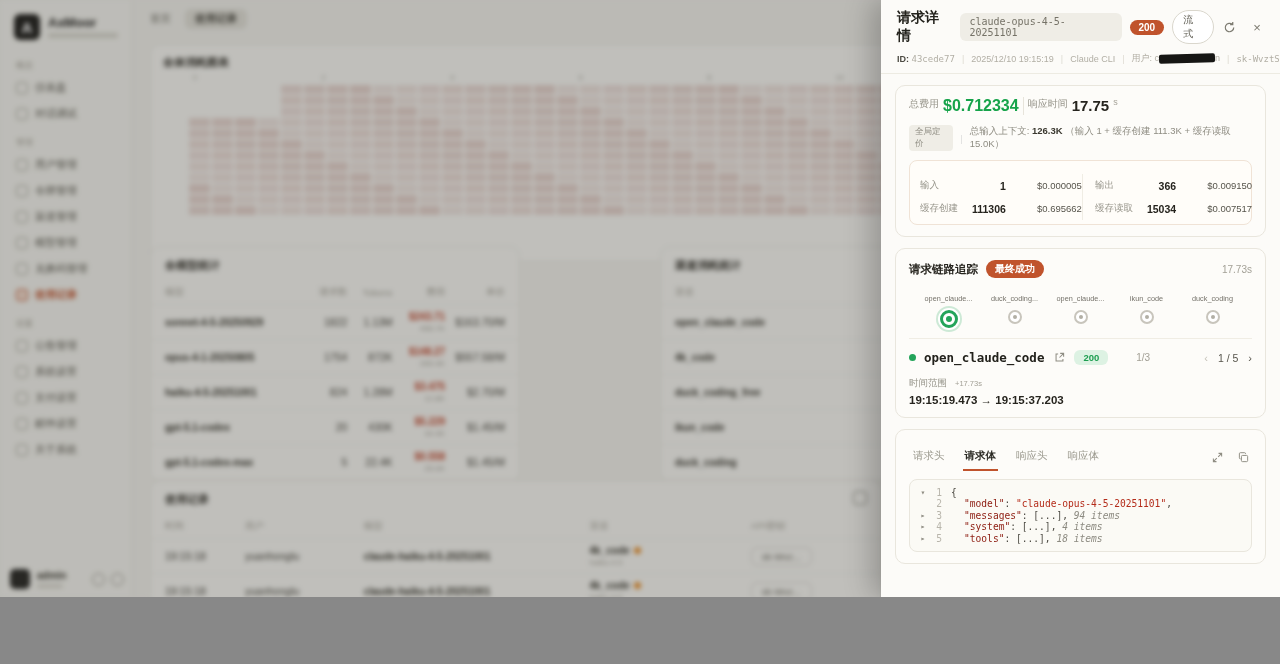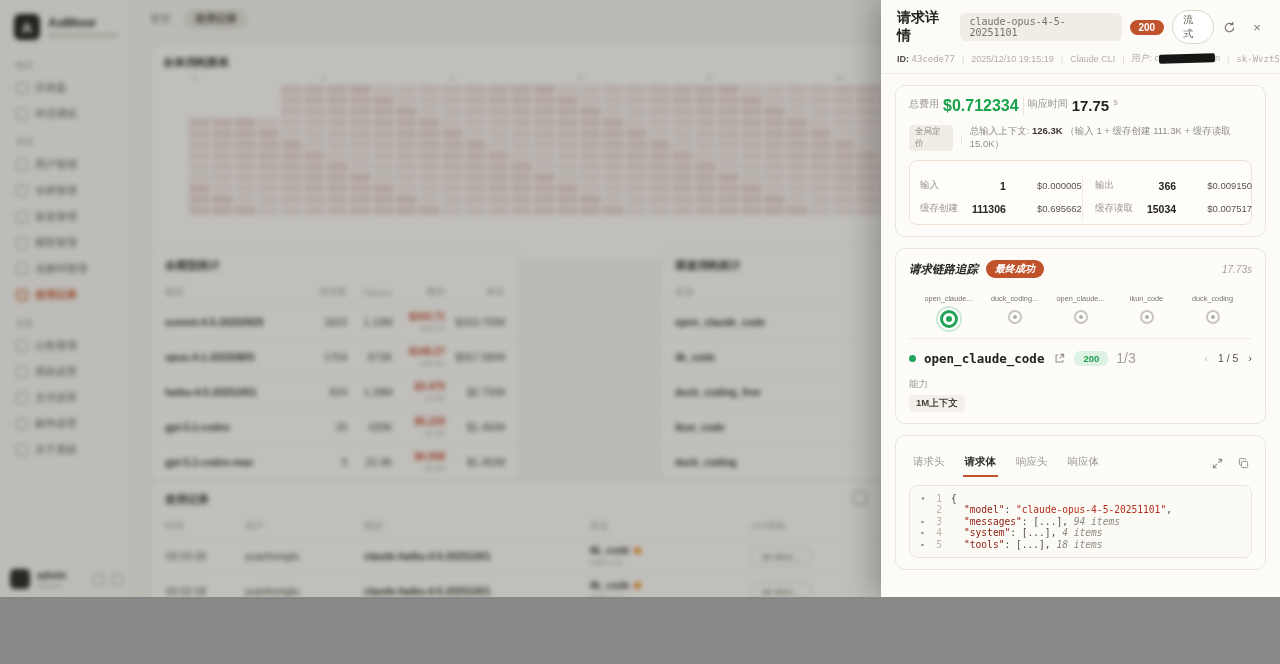--- a/index.html
+++ b/index.html
@@ -78,35 +78,35 @@
   .tier-name{color:#c0532c;font-weight:bold;font-size:10.5px;}
   .tier-range{font-size:9.5px;color:#8f8d83;}
   .badge-cur{background:#c0532c;color:#fff;border-radius:999px;padding:1px 7px;font-size:8.5px;font-weight:bold;}
   .tier-rates{margin-left:auto;font-size:8.4px;color:#b2afa5;white-space:pre;}
   .tier-grid{display:grid;grid-template-columns:1fr 1fr;margin-top:5px;}
   .tier-cell{display:grid;grid-template-columns:52px 1fr 66px;align-items:center;padding:5px 0;font-size:9.5px;}
   .tier-cell.rt{border-left:1px solid #f0ede4;padding-left:12px;}
   .tier-lab{color:#96948a;}
   .tier-val{text-align:right;font-weight:bold;color:#26241e;font-size:10.5px;padding-right:10px;}
   .tier-cost{text-align:right;color:#56544b;font-size:9.5px;}
-  .trace-head{display:flex;align-items:center;gap:8px;font-style:italic;}
+  .trace-head{display:flex;align-items:center;gap:8px;}
   .trace-title{font-size:11.5px;font-weight:bold;color:#26241e;}
   .trace-dur{margin-left:auto;font-size:10px;color:#a3a096;}
   .timeline{display:flex;justify-content:center;gap:14px;margin:16px 0 10px;}
   .tl-item{width:52px;display:flex;flex-direction:column;align-items:center;}
   .tl-label{font-size:7.3px;color:#75726a;margin-bottom:7px;white-space:nowrap;}
   .tl-ring{width:10px;height:10px;border:2px solid #c8c5bc;border-radius:50%;background:#fff;display:flex;align-items:center;justify-content:center;}
   .tl-dot{width:4px;height:4px;border-radius:50%;background:#b2afa5;}
   .tl-ring.act{width:12px;height:12px;border:3px solid #23a45a;box-shadow:0 0 0 2px #fff,0 0 0 4px #cde9d6;}
   .tl-ring.act .tl-dot{width:6px;height:6px;background:#23a45a;}
   .sel-row{display:flex;align-items:center;gap:8px;border-top:1px solid #f0ede4;padding-top:11px;margin-top:4px;}
   .gdot{width:7px;height:7px;border-radius:50%;background:#23a45a;}
   .sel-name{font-size:12.5px;font-weight:bold;color:#23221c;}
   .badge-green{background:#ddf2e3;color:#1d9e50;border-radius:6px;padding:2px 9px;font-size:9.5px;font-weight:bold;}
-  .sel-try{font-size:14px;color:#a3a096;}
+  .sel-try{font-size:10px;color:#a3a096;margin-left:20px;}
   .pager{margin-left:auto;display:flex;align-items:center;gap:10px;font-size:10.5px;color:#56544b;}
   .pg-ch{font-size:11px;color:#c6c3ba;}
   .pg-ch.nx{color:#56544b;}
   .det-grid{display:grid;grid-template-columns:1.18fr 1fr;margin-top:12px;row-gap:11px;}
   .det-lab{font-size:9.5px;color:#96948a;display:flex;align-items:baseline;gap:8px;}
   .det-delta{font-size:7.5px;color:#a3a096;}
   .det-val{margin-top:4px;font-size:11.5px;font-weight:bold;color:#26241e;}
   .key-line{display:flex;align-items:center;gap:8px;}
   .key-masked{font-size:9px;color:#b2afa5;}
   .cap-chip{display:inline-block;margin-top:4px;background:#f2f0e9;border-radius:4px;padding:2px 7px;font-size:9.5px;font-weight:bold;color:#45433b;}
@@ -1120,22 +1120,25 @@
         <span class="badge-green">200</span>
         <span class="sel-try">1/3</span>
         <span class="pager">
           <span class="pg-ch">‹</span>
           <span>1 / 5</span>
           <span class="pg-ch nx">›</span>
         </span>
       </div>
       <div class="det-grid">
         <div>
-          <div class="det-lab">能力</div>
-          <span class="cap-chip">1M上下文</span>
+          <div class="det-lab">
+              <span>时间范围</span>
+              <span class="det-delta">+17.73s</span>
+            </div>
+          <div class="det-val">19:15:19.473 → 19:15:37.203</div>
         </div>
       </div>
     </div>
 
     <div class="p-card">
       <div class="tabs-row">
         <span class="tab">请求头</span>
         <span class="tab active">请求体</span>
         <span class="tab">响应头</span>
         <span class="tab">响应体</span>

